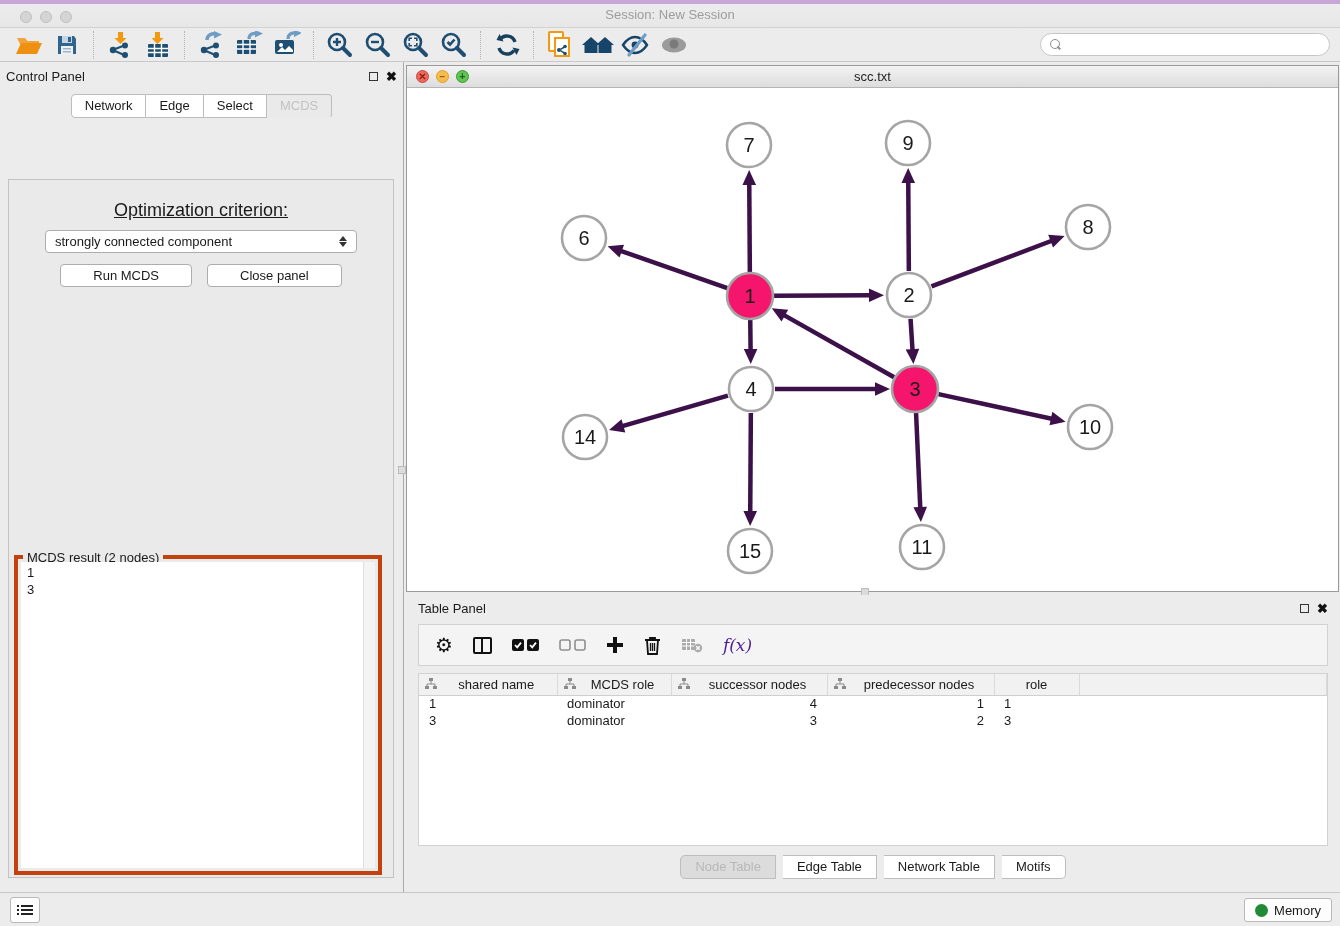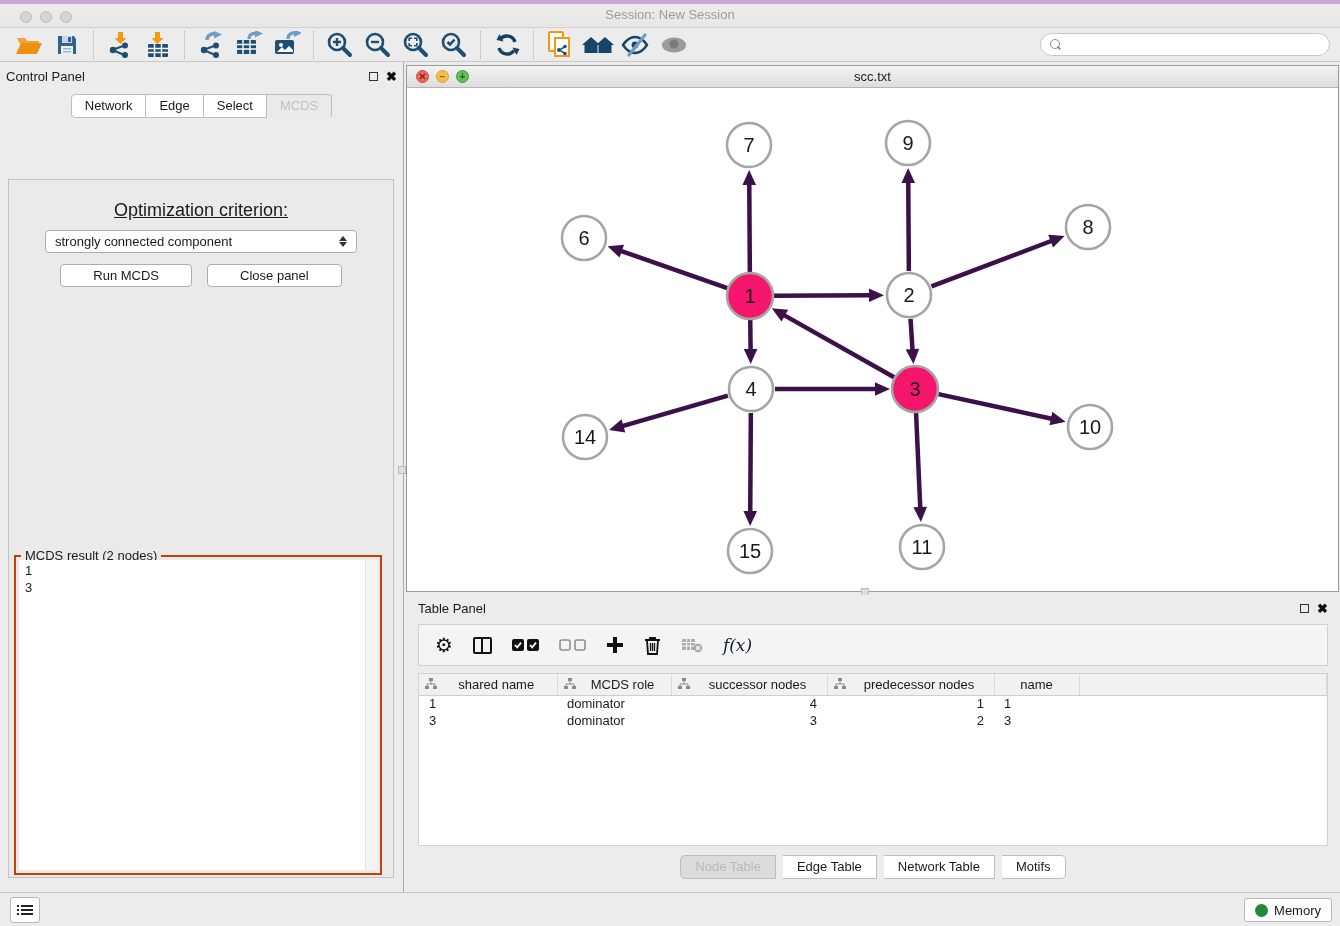--- a/index.html
+++ b/index.html
@@ -42,21 +42,21 @@
   .opt-label { margin-top:20px; text-align:center; font-size:18px;text-decoration:underline; }
   .dropdown { margin:9px auto 0; width:312px; height:23px; background:#fff; border:1px solid #ADADAD; border-radius:4px;
               display:flex; align-items:center; padding:8px 9px; font-size:13px; }
   .chevrons { margin-left:auto; display:flex; flex-direction:column; gap:1px; }
   .chevrons i { width:0; height:0; border-left:4px solid transparent; border-right:4px solid transparent; }
   .chev-up { border-bottom:5px solid #333; }
   .chev-dn { border-top:5px solid #333; }
   .btn-row { display:flex; justify-content:center; gap:15px; margin-top:11px; }
   .btn { height:23px; padding:0 32px; background:#fff; border:1px solid #ADADAD; border-radius:4px;
          font-size:13px; display:flex; align-items:center; }
-  .groupbox { position:absolute; left:5px; right:11px; top:375px; bottom:2px; border:2px solid #c2410c; }
+  .groupbox { position:absolute; left:5px; right:11px; top:375px; bottom:2px; border:4px solid #c2410c; }
   .groupbox-label { position:absolute; top:-9px; left:5px; background:#EAEAEA; padding:0 4px; font-size:13px; }
   .result-area { position:absolute; inset:3px; background:#fff; display:flex; }
   .result-text { flex:1; font-size:13px; padding:2px 6px; line-height:17px; }
   .vscroll { width:12px; background:#F4F4F4; border-left:1px solid #E0E0E0; }
 
   
   .net-window { position:absolute; left:406px; top:65px; width:933px; height:527px; background:#fff; border:1px solid #9A9A9A; }
   .net-titlebar { position:relative; height:22px; background:linear-gradient(#F3F3F3,#DDDDDD); border-bottom:1px solid #B5B5B5; }
   .mac-lights { position:absolute; left:9px; top:4px; display:flex; gap:7px; }
   .mac { width:13px; height:13px; border-radius:50%; font-size:10px; font-weight:bold; display:flex;
@@ -71,21 +71,21 @@
   
   .table-panel { position:absolute; left:406px; top:595px; width:934px; height:295px; background:#ECECEC; }
   .tp-header { height:26px; display:flex; align-items:center; padding:0 12px; font-size:13px; }
   .tp-toolbar { position:absolute; left:12px; right:12px; top:29px; height:42px; background:#F4F4F4;
                 border:1px solid #D2D2D2; display:flex; align-items:center; gap:20px; padding:0 16px; }
   .tp-icon { display:flex; align-items:center; justify-content:center; height:26px; }
   .gear-glyph { font-size:20px; color:#111; font-family:"DejaVu Sans", sans-serif; line-height:1; }
   .panes { width:19px; height:17px; border:2px solid #111; border-radius:2px; position:relative; }
   .panes::after { content:""; position:absolute; left:6px; top:0; bottom:0; width:2px; background:#111; }
   .cb-pair { display:flex; gap:3px; }
-  .fx { font-family:"DejaVu Serif", serif; font-style:italic; font-size:17px; color:#0f172a; }
+  .fx { font-family:"DejaVu Serif", serif; font-style:italic; font-size:17px; color:#4c1d95; }
   .tp-table { position:absolute; left:12px; right:12px; top:78px; bottom:44px; background:#fff; border:1px solid #D2D2D2; overflow:hidden; }
   table { border-collapse:collapse; width:100%; font-size:13px; table-layout:fixed; }
   thead th { background:#F1F1F1; border-right:1px solid #DADADA; border-bottom:1px solid #CFCFCF;
              height:21px; font-weight:normal; }
   .th-inner { display:flex; align-items:center; padding:0 6px; gap:5px; }
   .th-label { flex:1; text-align:center; }
   tbody td { height:17px; padding:0 10px; overflow:hidden; white-space:nowrap; }
   td.num { text-align:right; }
   .tp-tabs { position:absolute; bottom:11px; left:0; right:0; display:flex; justify-content:center;gap:7px; }
   .tp-tab { font-size:13px; padding:3px 14px 4px; background:#fff; border:1px solid #BDBDBD; border-left:none; }
@@ -474,21 +474,21 @@
                       <rect x="0" y="8" width="4" height="3"></rect>
                       <rect x="8" y="8" width="4" height="3"></rect>
                     </g>
                     <path d="M6 3v3M2 8V6h8v2" stroke="#8A8A8A" fill="none"></path>
                   </svg>
                   <span class="th-label">predecessor nodes</span>
                 </span>
               </th>
               <th>
                 <span class="th-inner">
-                  <span class="th-label">name</span>
+                  <span class="th-label">role</span>
                 </span>
               </th>
               <th></th>
             </tr>
           </thead>
         <tbody id="table-body">
             <tr>
               <td>1</td>
               <td>dominator</td>
               <td class="num">4</td>

